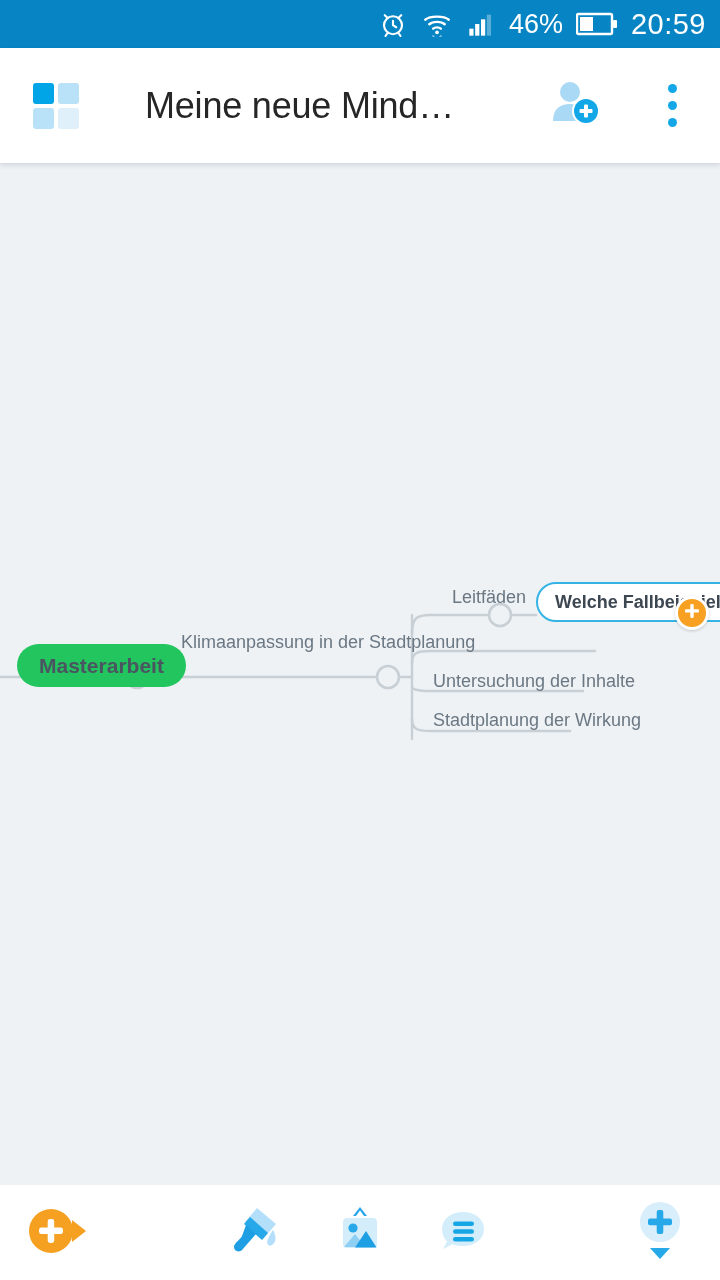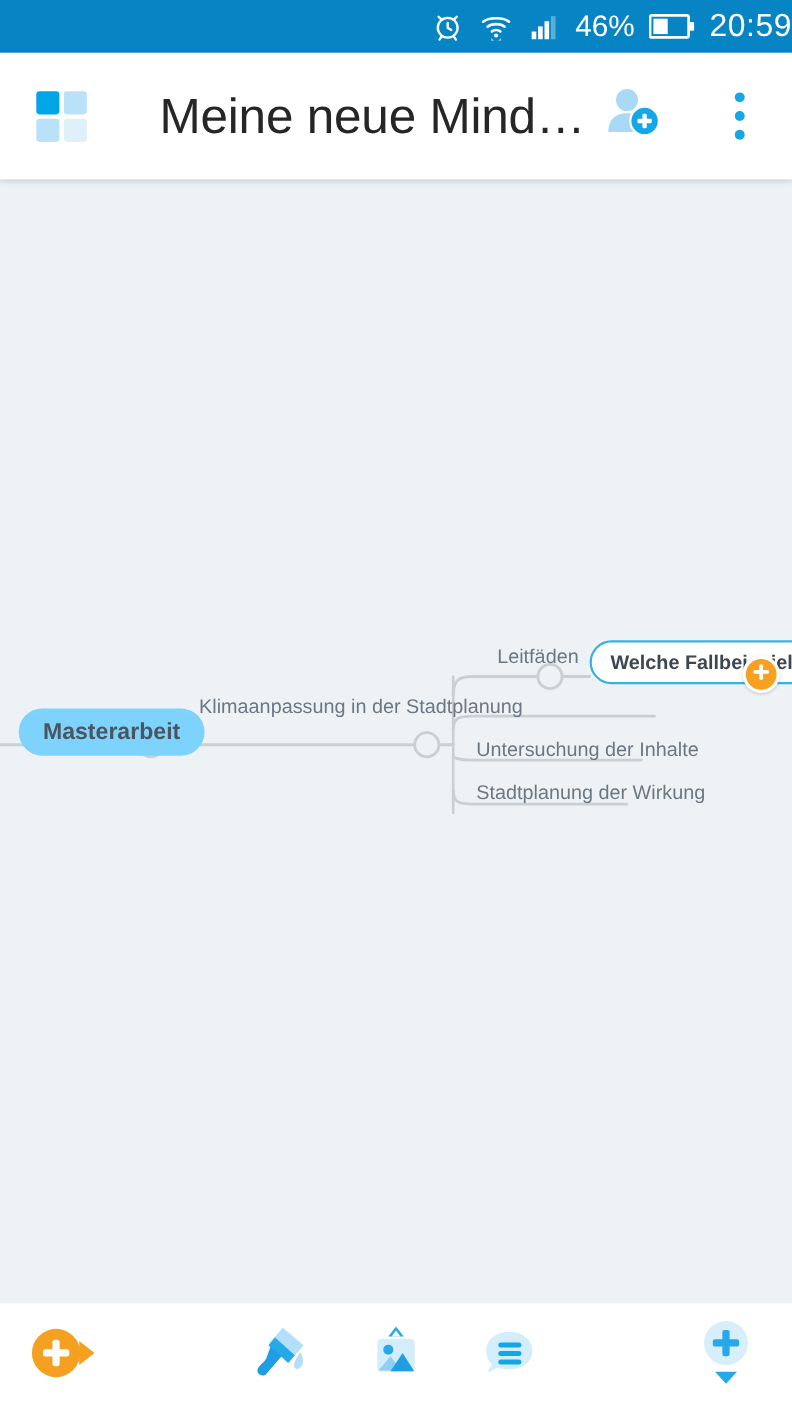--- a/index.html
+++ b/index.html
@@ -22,20 +22,21 @@
   
   .status-bar {
     position: absolute;
     top: 0; left: 0;
     width: 720px;
     height: 48px;
     background: #0784c3;
     display: flex;
     align-items: center;
     justify-content: flex-end;
+    padding-right: 14px;
     gap: 13px;
   }
   .status-icon { display: flex; align-items: center; justify-content: center; }
   .battery-pct { font-size: 27px; color: #fff; }
   .clock-text { font-size: 29px; color: #fff; letter-spacing: 0.5px; }
 
   
   .toolbar {
     position: absolute;
     top: 48px; left: 0;
@@ -61,21 +62,21 @@
   .logo-sq.s1 { background: #00a5e8; }
   .logo-sq.s2 { background: #b9e2f8; }
   .logo-sq.s3 { background: #b9e2f8; }
   .logo-sq.s4 { background: #dff0fb; }
 
   .app-title {
     position: absolute;
     left: 145px;
     top: 50%;
     transform: translateY(-50%);
-    font-size: 45px;
+    font-size: 36px;
     color: #262626;
     white-space: nowrap;
     letter-spacing: -0.2px;
   }
 
   .toolbar-action {
     position: absolute;
     top: 50%;
     transform: translateY(-50%);
     display: flex;
@@ -108,21 +109,21 @@
     position: absolute;
     white-space: nowrap;
     font-size: 18px;
     color: #6b7883;
     line-height: 1;
   }
   .node-root {
     font-size: 21px;
     font-weight: bold;
     color: #4b5561;
-    background: #7dd3fc;
+    background: #22c55e;
     border-radius: 22px;
     padding: 11px 22px;
   }
   .node-selected {
     font-size: 18px;
     font-weight: bold;
     color: #3d4752;
     background: #ffffff;
     border: 2px solid #34b3e4;
     border-radius: 22px;

